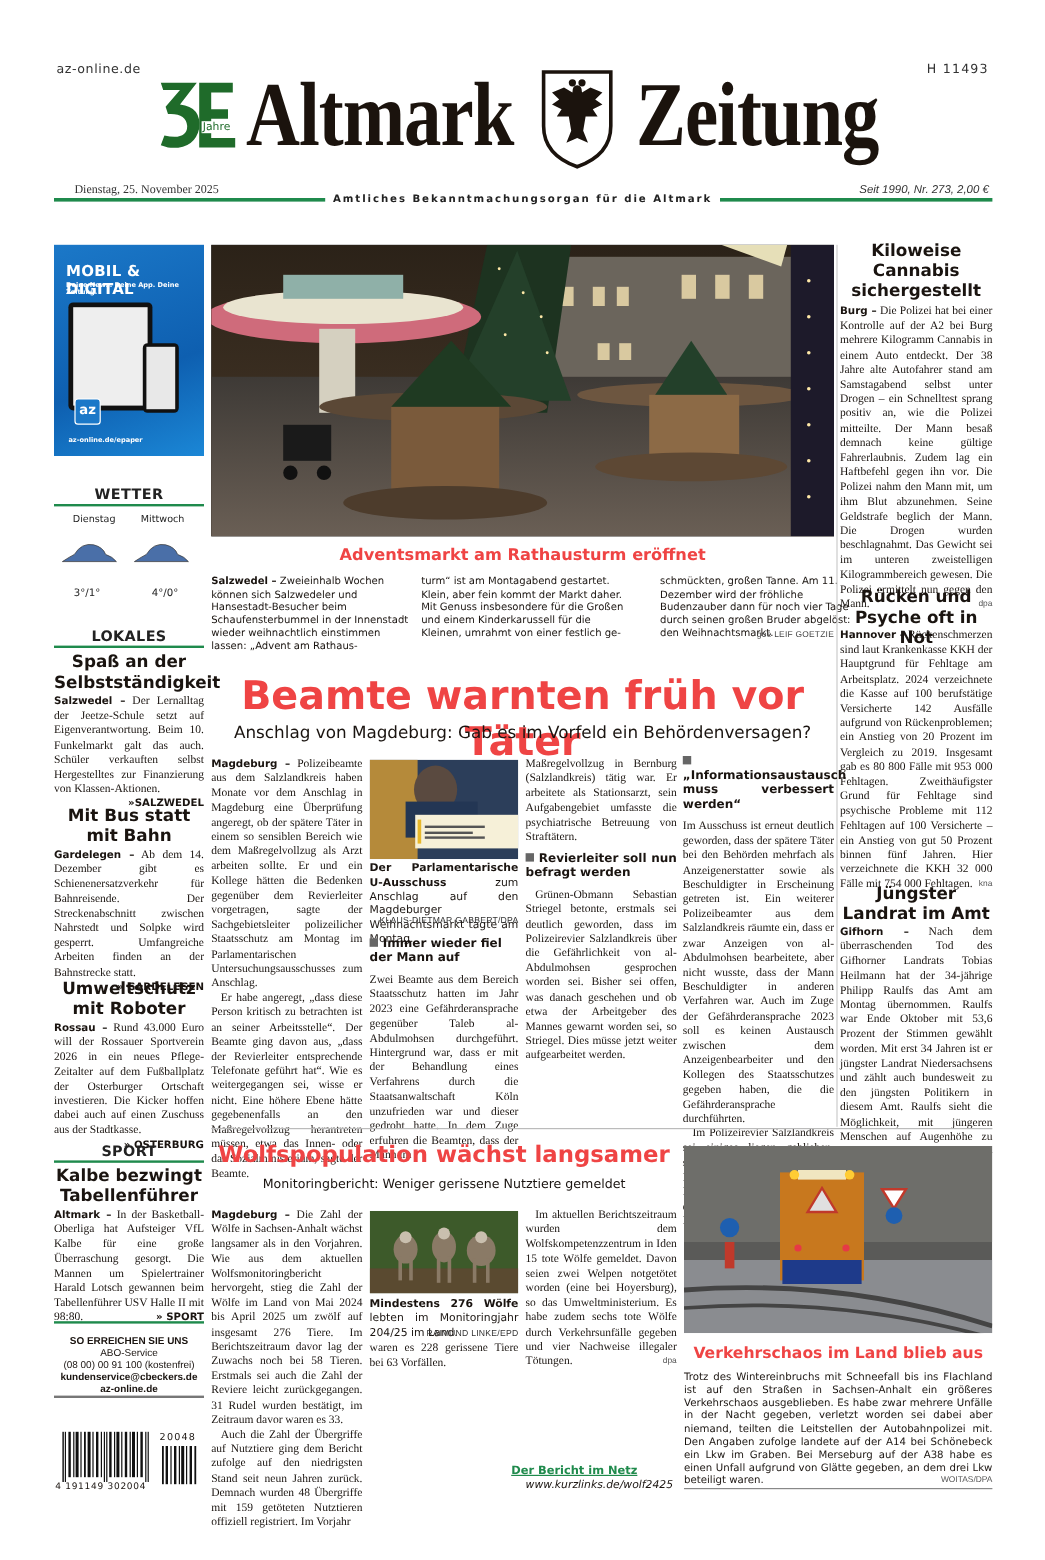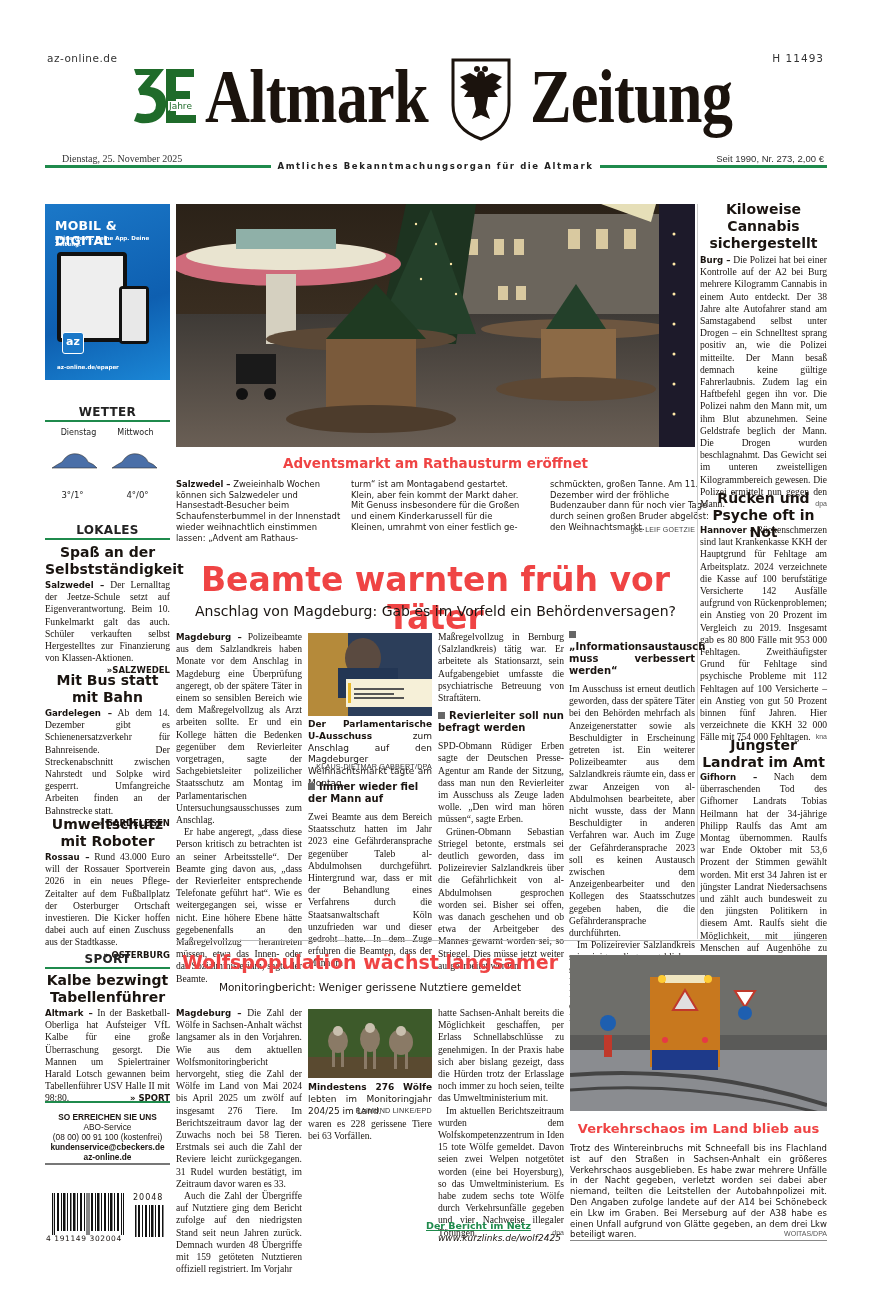--- a/index.html
+++ b/index.html
@@ -7,21 +7,21 @@
   body { position: relative; color: #1a1410; font-family: "Liberation Serif", serif; }
   .abs { position: absolute; }
 
   
   .site-url { left: 47px; top: 52px; font-size: 10.5px; letter-spacing: 0.5px; font-family: "DejaVu Sans", sans-serif; color: #333; }
   .issue-code { right: 47px; top: 52px; font-size: 10.5px; letter-spacing: 1px; font-family: "DejaVu Sans", sans-serif; color: #333; }
   .logo-jubilee { left: 130px; top: 63px; width: 70px; height: 65px; }
   .logo-title { top: 56px; font-family: "Liberation Serif", serif; font-weight: bold; font-size: 76px; line-height: 80px; color: #1b130d; transform: scaleX(0.82); transform-origin: left top; letter-spacing: -1px; }
   .logo-crest { left: 450px; top: 57px; width: 62px; height: 84px; }
   .date-line { left: 62px; top: 153px; font-size: 10px; font-family: Liberation Serif, serif; color: #333; }
-  .edition-line { right: 47px; top: 153px; font-size: 9.5px; font-family: "Liberation Sans", sans-serif; color: #333; }
+  .edition-line { right: 47px; top: 153px; font-size: 9.5px; font-family: "Liberation Sans", sans-serif; color: #333; font-style: italic; }
   .masthead-rule { top: 165px; height: 3px; background: #1f8a4c; }
   .tagline { left: 0; width: 871px; top: 161px; text-align: center; font-size: 8.5px; font-weight: bold; letter-spacing: 1.6px; font-family: "DejaVu Sans", sans-serif; color: #222; }
   .tagline span { background: #fff; padding: 0 6px; }
 
   
   .promo { left: 45px; top: 204px; width: 125px; height: 176px; background: linear-gradient(160deg,#1b78c8 0%,#0e5fb0 60%,#1b87d6 100%); color: #fff; overflow: hidden; }
   .promo-title { position: absolute; left: 10px; top: 14px; font-family: "DejaVu Sans", sans-serif; font-weight: bold; font-size: 12.5px; letter-spacing: 0.2px; }
   .promo-sub { position: absolute; left: 10px; top: 31px; font-family: "DejaVu Sans", sans-serif; font-weight: bold; font-size: 5.5px; }
   .promo-tablet { position: absolute; left: 12px; top: 48px; width: 70px; height: 90px; background: #111; border-radius: 4px; padding: 4px; }
   .promo-tablet div { width: 100%; height: 100%; background: #eee; }
@@ -326,21 +326,20 @@
   <b>Der Parlamentarische U-Ausschuss</b><span> zum Anschlag auf den Magdeburger Weihnachtsmarkt tagte am Montag.</span>
 </div>
 <div class="abs src" style="left:308px; top:762px; width:124px; text-align:right;">KLAUS-DIETMAR GABBERT/DPA</div>
 
 <div class="abs sub-h" style="left:308px; top:775px; width:124px;"><span class="sq"></span><span>Immer wieder fiel der Mann auf</span></div>
 <div class="abs txt" style="left:308px; top:811px; width:124px;">Zwei Beamte aus dem Bereich Staatsschutz hatten im Jahr 2023 eine Gefährderansprache gegenüber Taleb al-Abdulmohsen durchgeführt. Hintergrund war, dass er mit der Behandlung eines Verfahrens durch die Staatsanwaltschaft Köln unzufrieden war und dieser gedroht hatte. In dem Zuge erfuhren die Beamten, dass der Mann im</div>
 
 <div class="abs txt" style="left:438px; top:631px; width:126px;">
   <p>Maßregelvollzug in Bernburg (Salzlandkreis) tätig war. Er arbeitete als Stationsarzt, sein Aufgabengebiet umfasste die psychiatrische Betreuung von Straftätern.</p>
   <div class="sub-h"><span class="sq"></span><span>Revierleiter soll nun befragt werden</span></div>
-  <p>SPD-Obmann Rüdiger Erben sagte der Deutschen Presse-Agentur am Rande der Sitzung, dass man nun den Revierleiter im Ausschuss als Zeuge laden wolle. „Den wird man hören müssen“, sagte Erben.</p>
   <p style="text-indent:8px;">Grünen-Obmann Sebastian Striegel betonte, erstmals sei deutlich geworden, dass im Polizeirevier Salzlandkreis über die Gefährlichkeit von al-Abdulmohsen gesprochen worden sei. Bisher sei offen, was danach geschehen und ob etwa der Arbeitgeber des Mannes gewarnt worden sei, so Striegel. Dies müsse jetzt weiter aufgearbeitet werden.</p>
 </div>
 
 <div class="abs txt" style="left:569px; top:629px; width:126px;">
   <div class="sub-h" style="margin-top:0;"><span class="sq"></span><span>„Informationsaustausch muss verbessert werden“</span></div>
   <p>Im Ausschuss ist erneut deutlich geworden, dass der spätere Täter bei den Behörden mehrfach als Anzeigenerstatter sowie als Beschuldigter in Erscheinung getreten ist. Ein weiterer Polizeibeamter aus dem Salzlandkreis räumte ein, dass er zwar Anzeigen von al-Abdulmohsen bearbeitete, aber nicht wusste, dass der Mann Beschuldigter in anderen Verfahren war. Auch im Zuge der Gefährderansprache 2023 soll es keinen Austausch zwischen dem Anzeigenbearbeiter und den Kollegen des Staatsschutzes gegeben haben, die die Gefährderansprache durchführten.</p>
   <p style="text-indent:8px;"><span>Im Polizeirevier Salzlandkreis sei einiges liegen geblieben, sagte FDP-Obmann Guido Kosmehl. „Der Informationsaustausch muss dringend verbessert werden“, so Kosmehl.</span> <span class="agency">dpa</span></p>
 </div>
 
 <div class="abs hline" style="left:176px; top:940px; width:651px; background:#bbb;"></div>
@@ -377,21 +376,20 @@
 <div class="abs cap" style="left:308px; top:1082px; width:124px;">
   <b>Mindestens 276 Wölfe</b><span> lebten im Monitoringjahr 204/25 im Land.</span>
 </div>
 <div class="abs src" style="left:350px; top:1106px; width:82px; text-align:right;">RAIMUND LINKE/EPD</div>
 
 <div class="abs txt" style="left:308px; top:1118px; width:124px;">
   <p>waren es 228 gerissene Tiere bei 63 Vorfällen.</p>
 </div>
 
 <div class="abs txt" style="left:438px; top:1007px; width:126px;">
-  <p>hatte Sachsen-Anhalt bereits die Möglichkeit geschaffen, per Erlass Schnellabschlüsse zu genehmigen. In der Praxis habe sich aber bislang gezeigt, dass die Hürden trotz der Erlasslage noch immer zu hoch seien, teilte das Umweltministerium mit.</p>
   <p style="text-indent:8px;"><span>Im aktuellen Berichtszeitraum wurden dem Wolfskompetenzzentrum in Iden 15 tote Wölfe gemeldet. Davon seien zwei Welpen notgetötet worden (eine bei Hoyersburg), so das Umweltministerium. Es habe zudem sechs tote Wölfe durch Verkehrsunfälle gegeben und vier Nachweise illegaler Tötungen.</span> <span class="agency">dpa</span></p>
 </div>
 <div class="abs green-link" style="left:426px; top:1220px;text-decoration:underline;">Der Bericht im Netz</div>
 <div class="abs url-it" style="left:438px; top:1233px;">www.kurzlinks.de/wolf2425</div>
 
 <div class="abs photo" style="left:570px; top:955px; width:257px; height:156px;">
   <svg width="257" height="156" viewBox="0 0 257 156">
     <rect width="257" height="156" fill="#5a5a58"></rect>
     <rect y="0" width="257" height="80" fill="#6e6e6a"></rect>
     <rect y="95" width="257" height="61" fill="#8a8c90"></rect>

